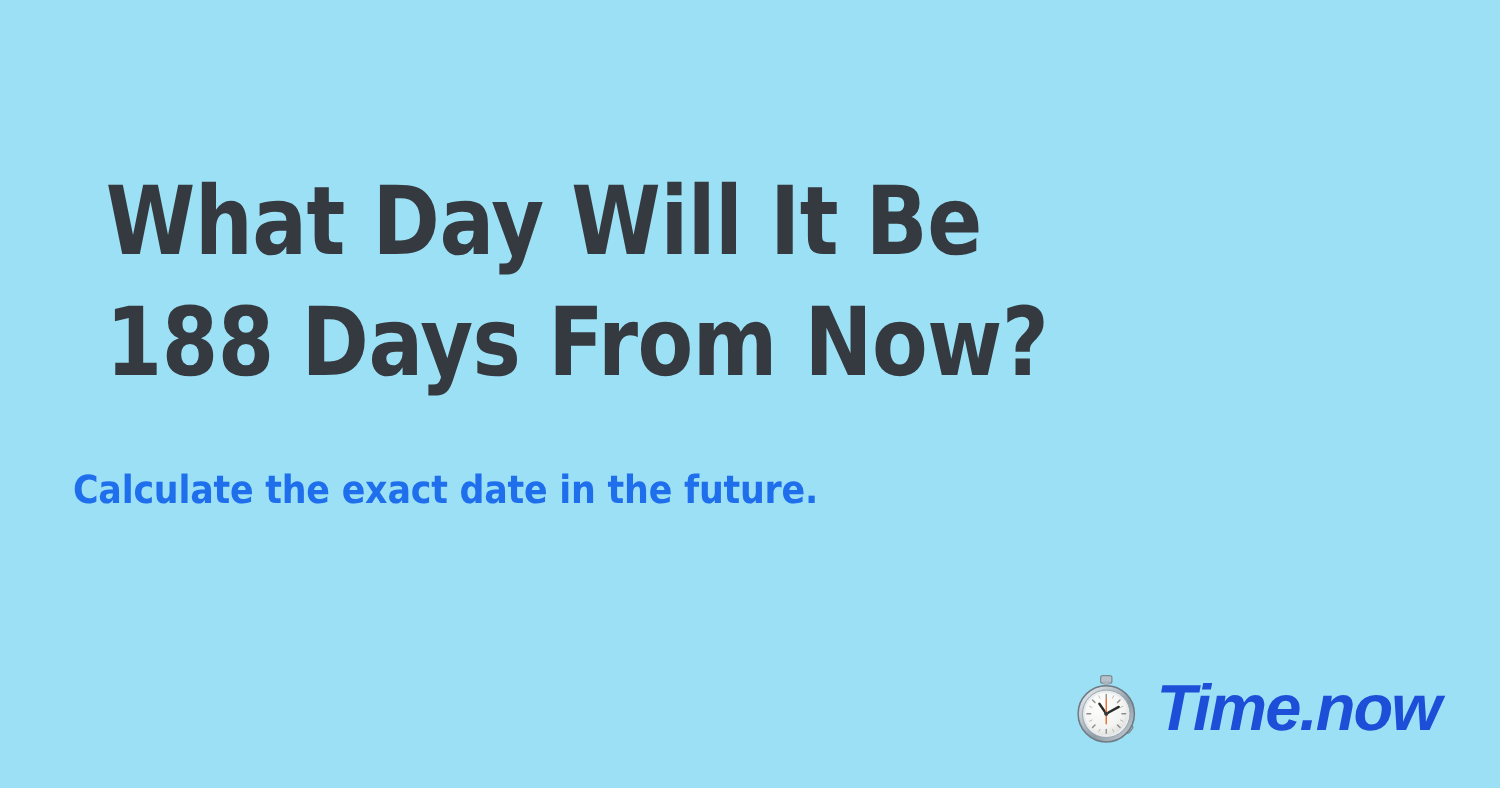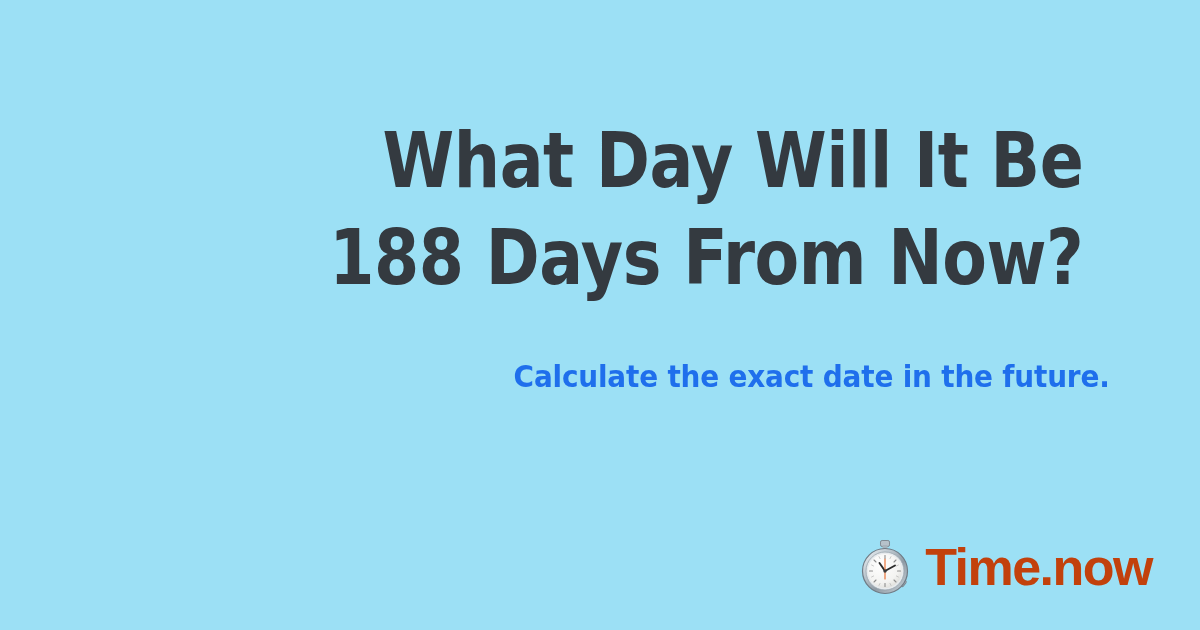--- a/index.html
+++ b/index.html
@@ -18,23 +18,23 @@
     width: 1200px;
     height: 630px;
     background: #9ce0f5;
     box-sizing: border-box;
   }
 
   
   #hero {
     position: absolute;
     left: 0;
-    top: 112px;
+    top: 128px;
     width: 1168px;
-    text-align: right;
+    text-align: left;
   }
 
   #headline {
     margin: 0;
     padding: 0;
     color: #343a40;
     font-family: "DejaVu Sans", "Liberation Sans", sans-serif;
     font-weight: bold;
     font-size: 76px;
     line-height: 97px;
@@ -154,17 +154,17 @@
         <line x1="12.6" y1="26" x2="14.6" y2="27"></line>
         <line x1="20" y1="17.6" x2="21" y2="19.6"></line>
       </g>
 
       <line x1="26" y1="32" x2="36" y2="26.5" stroke="#2b2b2b" stroke-width="1.9" stroke-linecap="round"></line>
       <line x1="26" y1="32" x2="20.5" y2="24" stroke="#2b2b2b" stroke-width="1.9" stroke-linecap="round"></line>
       <line x1="26" y1="20" x2="26" y2="40" stroke="#e8743a" stroke-width="1.2" stroke-linecap="round"></line>
       <circle cx="26" cy="32" r="1.7" fill="#3a3a3a"></circle>
     </svg>
 
-    <span id="brand-name" style="color: #c2410c;">Time.now</span>
+    <span id="brand-name" style="color: #1d4ed8; font-style: italic;">Time.now</span>
 
   </div>
 
 </div>
 
 </body></html>

